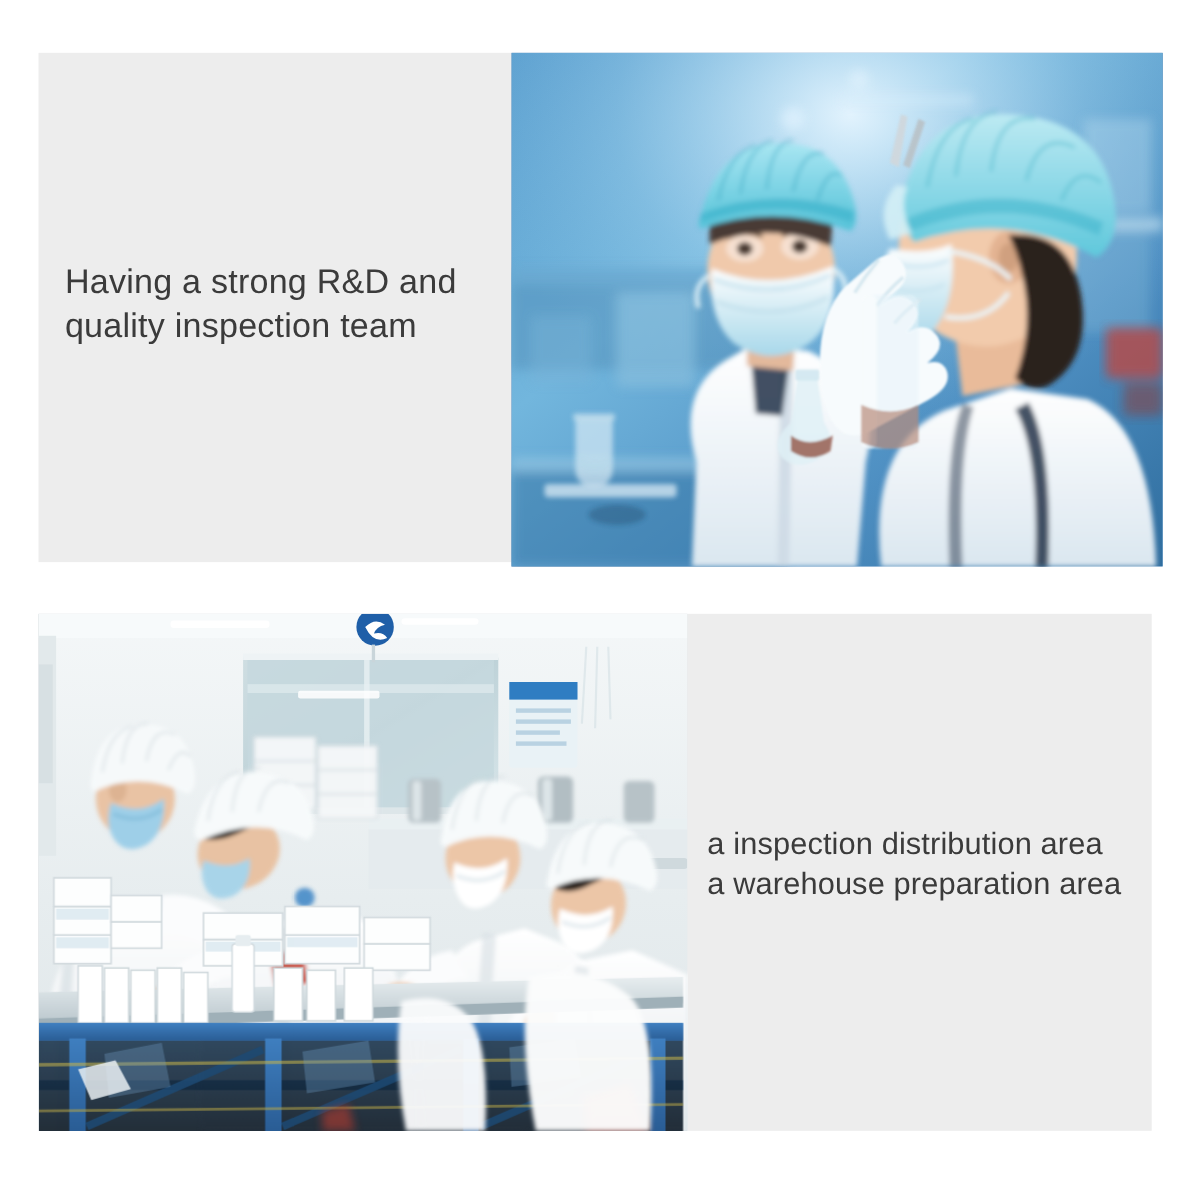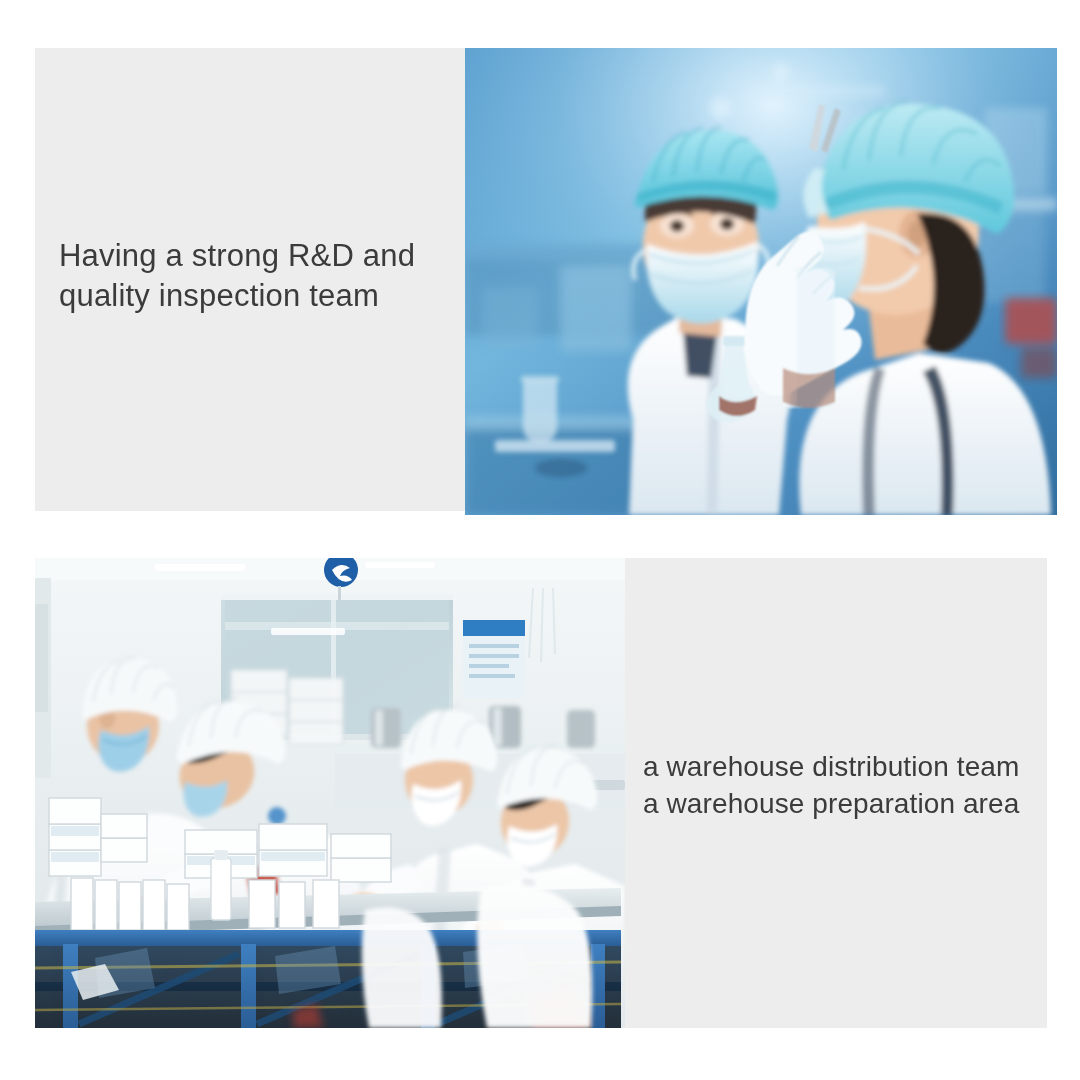--- a/index.html
+++ b/index.html
@@ -555,18 +555,18 @@
         </g>
 
         <g filter="url(#wBlur)">
           <path d="M446 330 q54 -14 92 18 q24 24 18 122 l-104 0 q-16 -84 -6 -140 z" fill="#fcfdfd" opacity="0.97"></path>
           <path d="M330 352 q42 -10 62 16 q18 24 14 102 l-72 0 q-12 -66 -4 -118 z" fill="#fbfcfd" opacity="0.95"></path>
         </g>
       </svg>
     </div>
 
     <div class="bottom-caption-panel">
-      <div class="bottom-caption-text">a warehouse distribution team
+      <div class="bottom-caption-text">a inspection distribution area
 a warehouse preparation area</div>
     </div>
   </div>
 
 </div>
 
 </body></html>

